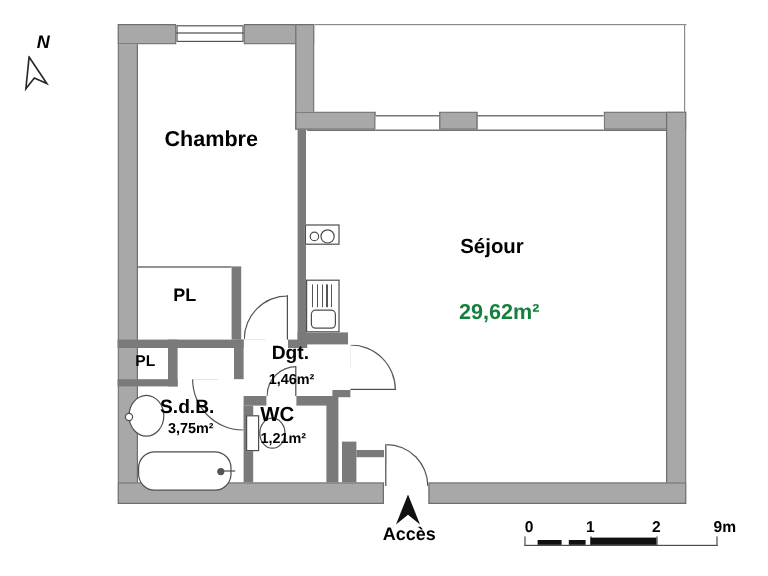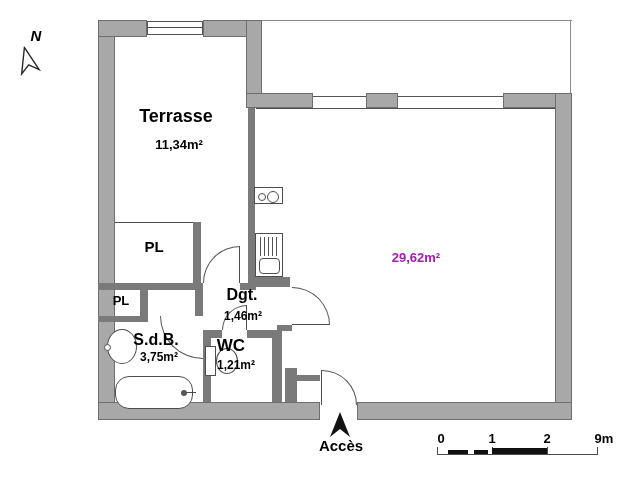--- a/index.html
+++ b/index.html
@@ -86,23 +86,23 @@
   <div class="fix" style="left:205px;top:346px;width:11px;height:30px;"></div>
   <div class="fix" style="left:216px;top:348px;width:22px;height:26px;border-radius:50%;"></div>
 
   <div class="lbl" style="left:26px;top:28px;width:20px;font-size:15px;font-style:italic;">N</div>
   <div style="position:absolute;left:17px;top:46px;transform:rotate(-14deg);">
     <svg width="22" height="28" viewBox="0 0 22 28">
       <path d="M11 1 L20 26 L11 19 L2 26 Z" fill="#fff" stroke="#2a2a2a" stroke-width="1.4"></path>
     </svg>
   </div>
 
-  <div class="lbl" style="left:126px;top:107px;width:100px;font-size:18px;">Terrasse</div>
-  <div class="lbl" style="left:129px;top:138px;width:100px;font-size:13px;">11,34m²</div>
-  <div class="lbl" style="left:366px;top:251px;width:100px;font-size:13px;color:#a21caf;">29,62m²</div>
+  <div class="lbl" style="left:126px;top:107px;width:100px;font-size:18px;">Chambre</div>
+  <div class="lbl" style="left:355px;top:197px;width:110px;font-size:17px;">Séjour</div>
+  <div class="lbl" style="left:366px;top:251px;width:100px;font-size:18px;color:#15803d;">29,62m²</div>
   <div class="lbl" style="left:134px;top:239px;width:40px;font-size:15px;">PL</div>
   <div class="lbl" style="left:106px;top:294px;width:30px;font-size:13px;">PL</div>
   <div class="lbl" style="left:212px;top:286px;width:60px;font-size:16px;">Dgt.</div>
   <div class="lbl" style="left:213px;top:310px;width:60px;font-size:12px;">1,46m²</div>
   <div class="lbl" style="left:126px;top:331px;width:60px;font-size:16px;">S.d.B.</div>
   <div class="lbl" style="left:129px;top:351px;width:60px;font-size:12px;">3,75m²</div>
   <div class="lbl" style="left:206px;top:337px;width:50px;font-size:17px;">WC</div>
   <div class="lbl" style="left:211px;top:359px;width:50px;font-size:12px;">1,21m²</div>
 
   <div style="position:absolute;left:329px;top:412px;">

